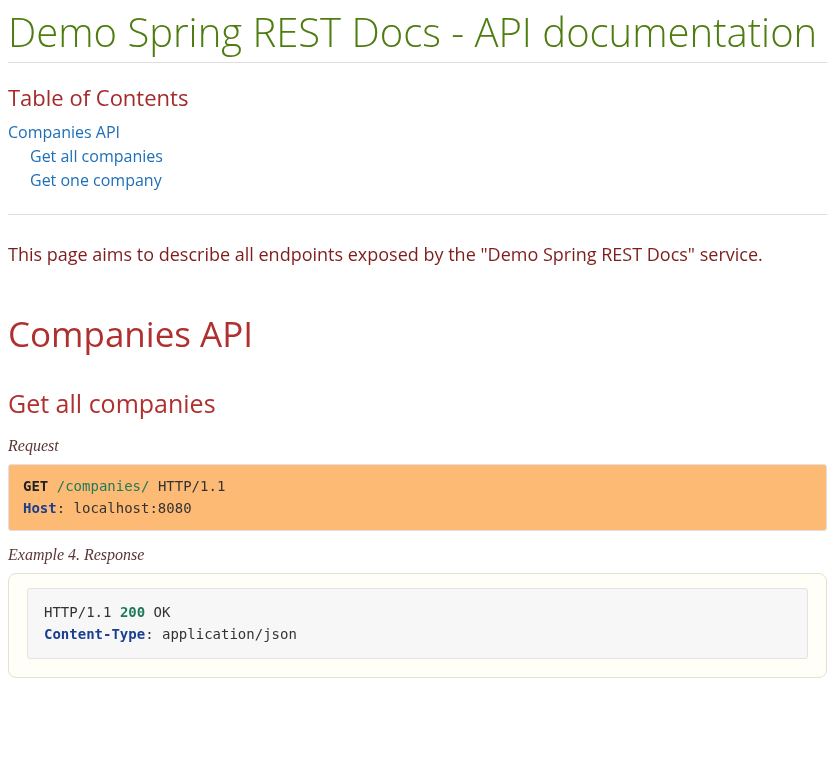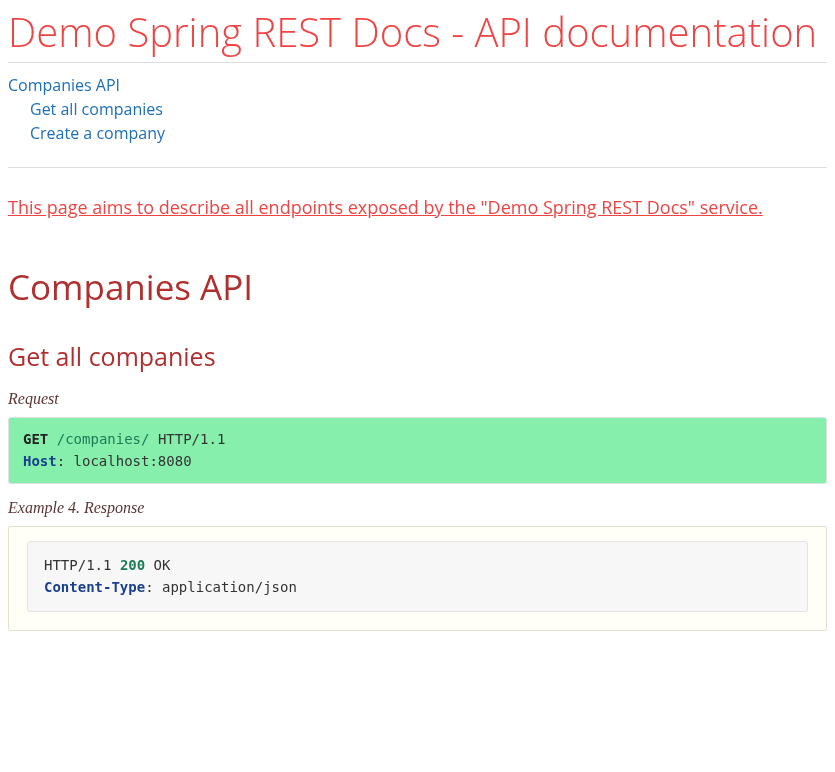--- a/index.html
+++ b/index.html
@@ -7,21 +7,21 @@
   font-family: "Open Sans", "DejaVu Sans", -apple-system, "Helvetica Neue", Arial, sans-serif;
   margin: 0;
   padding: 8px;
   color: #000;
   line-height: 1.5;
   max-width: 835px;
 }
 h1.page-title {
   font-size: 40px;
   font-weight: 300;
-  color: #ef4444;
+  color: #4d7c0f;
   margin: 0 0 10px 0;
   line-height: 1.2;
   padding-bottom: 6px;
   border-bottom: 1px solid #ddd;
 }
 h2.toc-title {
   font-size: 22px;
   font-weight: 400;
   color: #a52a2a;
   margin: 18px 0 6px 0;
@@ -42,23 +42,22 @@
   text-decoration: none;
   font-size: 16px;
 }
 .toc-block {
   border-bottom: 1px solid #ddd;
   padding-bottom: 18px;
   margin-bottom: 26px;
 }
 p.intro {
   font-size: 18px;
-  color: #ef4444;
+  color: #7f1d1d;
   margin: 10px 0 40px 0;
-  text-decoration: underline;
 }
 h2.section-h2 {
   font-size: 35px;
   font-weight: 400;
   color: #b03030;
   margin: 24px 0 8px 0;
 }
 h3.section-h3 {
   font-size: 25px;
   font-weight: 400;
@@ -67,62 +66,63 @@
 }
 h4.block-title {
   font-size: 16px;
   font-weight: 400;
   font-style: italic;
   font-family: Georgia, "Times New Roman", serif;
   color: #5a3636;
   margin: 12px 0 6px 0;
 }
 pre.code {
-  background: #86efac;
+  background: #fdba74;
   border: 1px solid #e0e0e0;
   border-radius: 3px;
   padding: 10px 14px;
   font-family: "Droid Sans Mono", Consolas, "Lucida Console", monospace;
   font-size: 14px;
   line-height: 1.6;
   color: #333;
   white-space: pre;
   overflow-x: auto;
   margin: 0 0 12px 0;
 }
 pre.code .kw-bold { font-weight: 700; color: #222; }
 pre.code .path { color: #1f7a5a; }
 pre.code .header { color: #1b3f8f; font-weight: 700; }
 pre.code .status { color: #1f7a5a; font-weight: 700; }
 .example-box {
   background: #fffef7;
   border: 1px solid #e2e2d0;
-  border-radius: 2px;
+  border-radius: 8px;
   padding: 14px 18px 6px 18px;
   margin-top: 4px;
 }
 .example-box pre.code {
   background: #f7f7f7;
   border: 1px solid #e3e3e3;
   padding: 12px 16px;
 }
 </style>
 </head>
 <body>
 
 <h1 class="page-title">Demo Spring REST Docs - API documentation</h1>
 
 <div class="toc-block">
+  <h2 class="toc-title">Table of Contents</h2>
   <nav class="toc">
     <ul>
       <li>
         <a href="#companies-api">Companies API</a>
         <ul>
           <li><a href="#get-all">Get all companies</a></li>
-          <li><a href="#create">Create a company</a></li>
+          <li><a href="#get-one">Get one company</a></li>
         </ul>
       </li>
     </ul>
   </nav>
 </div>
 
 <p class="intro">This page aims to describe all endpoints exposed by the "Demo Spring REST Docs" service.</p>
 
 <h2 class="section-h2" id="companies-api">Companies API</h2>
 

